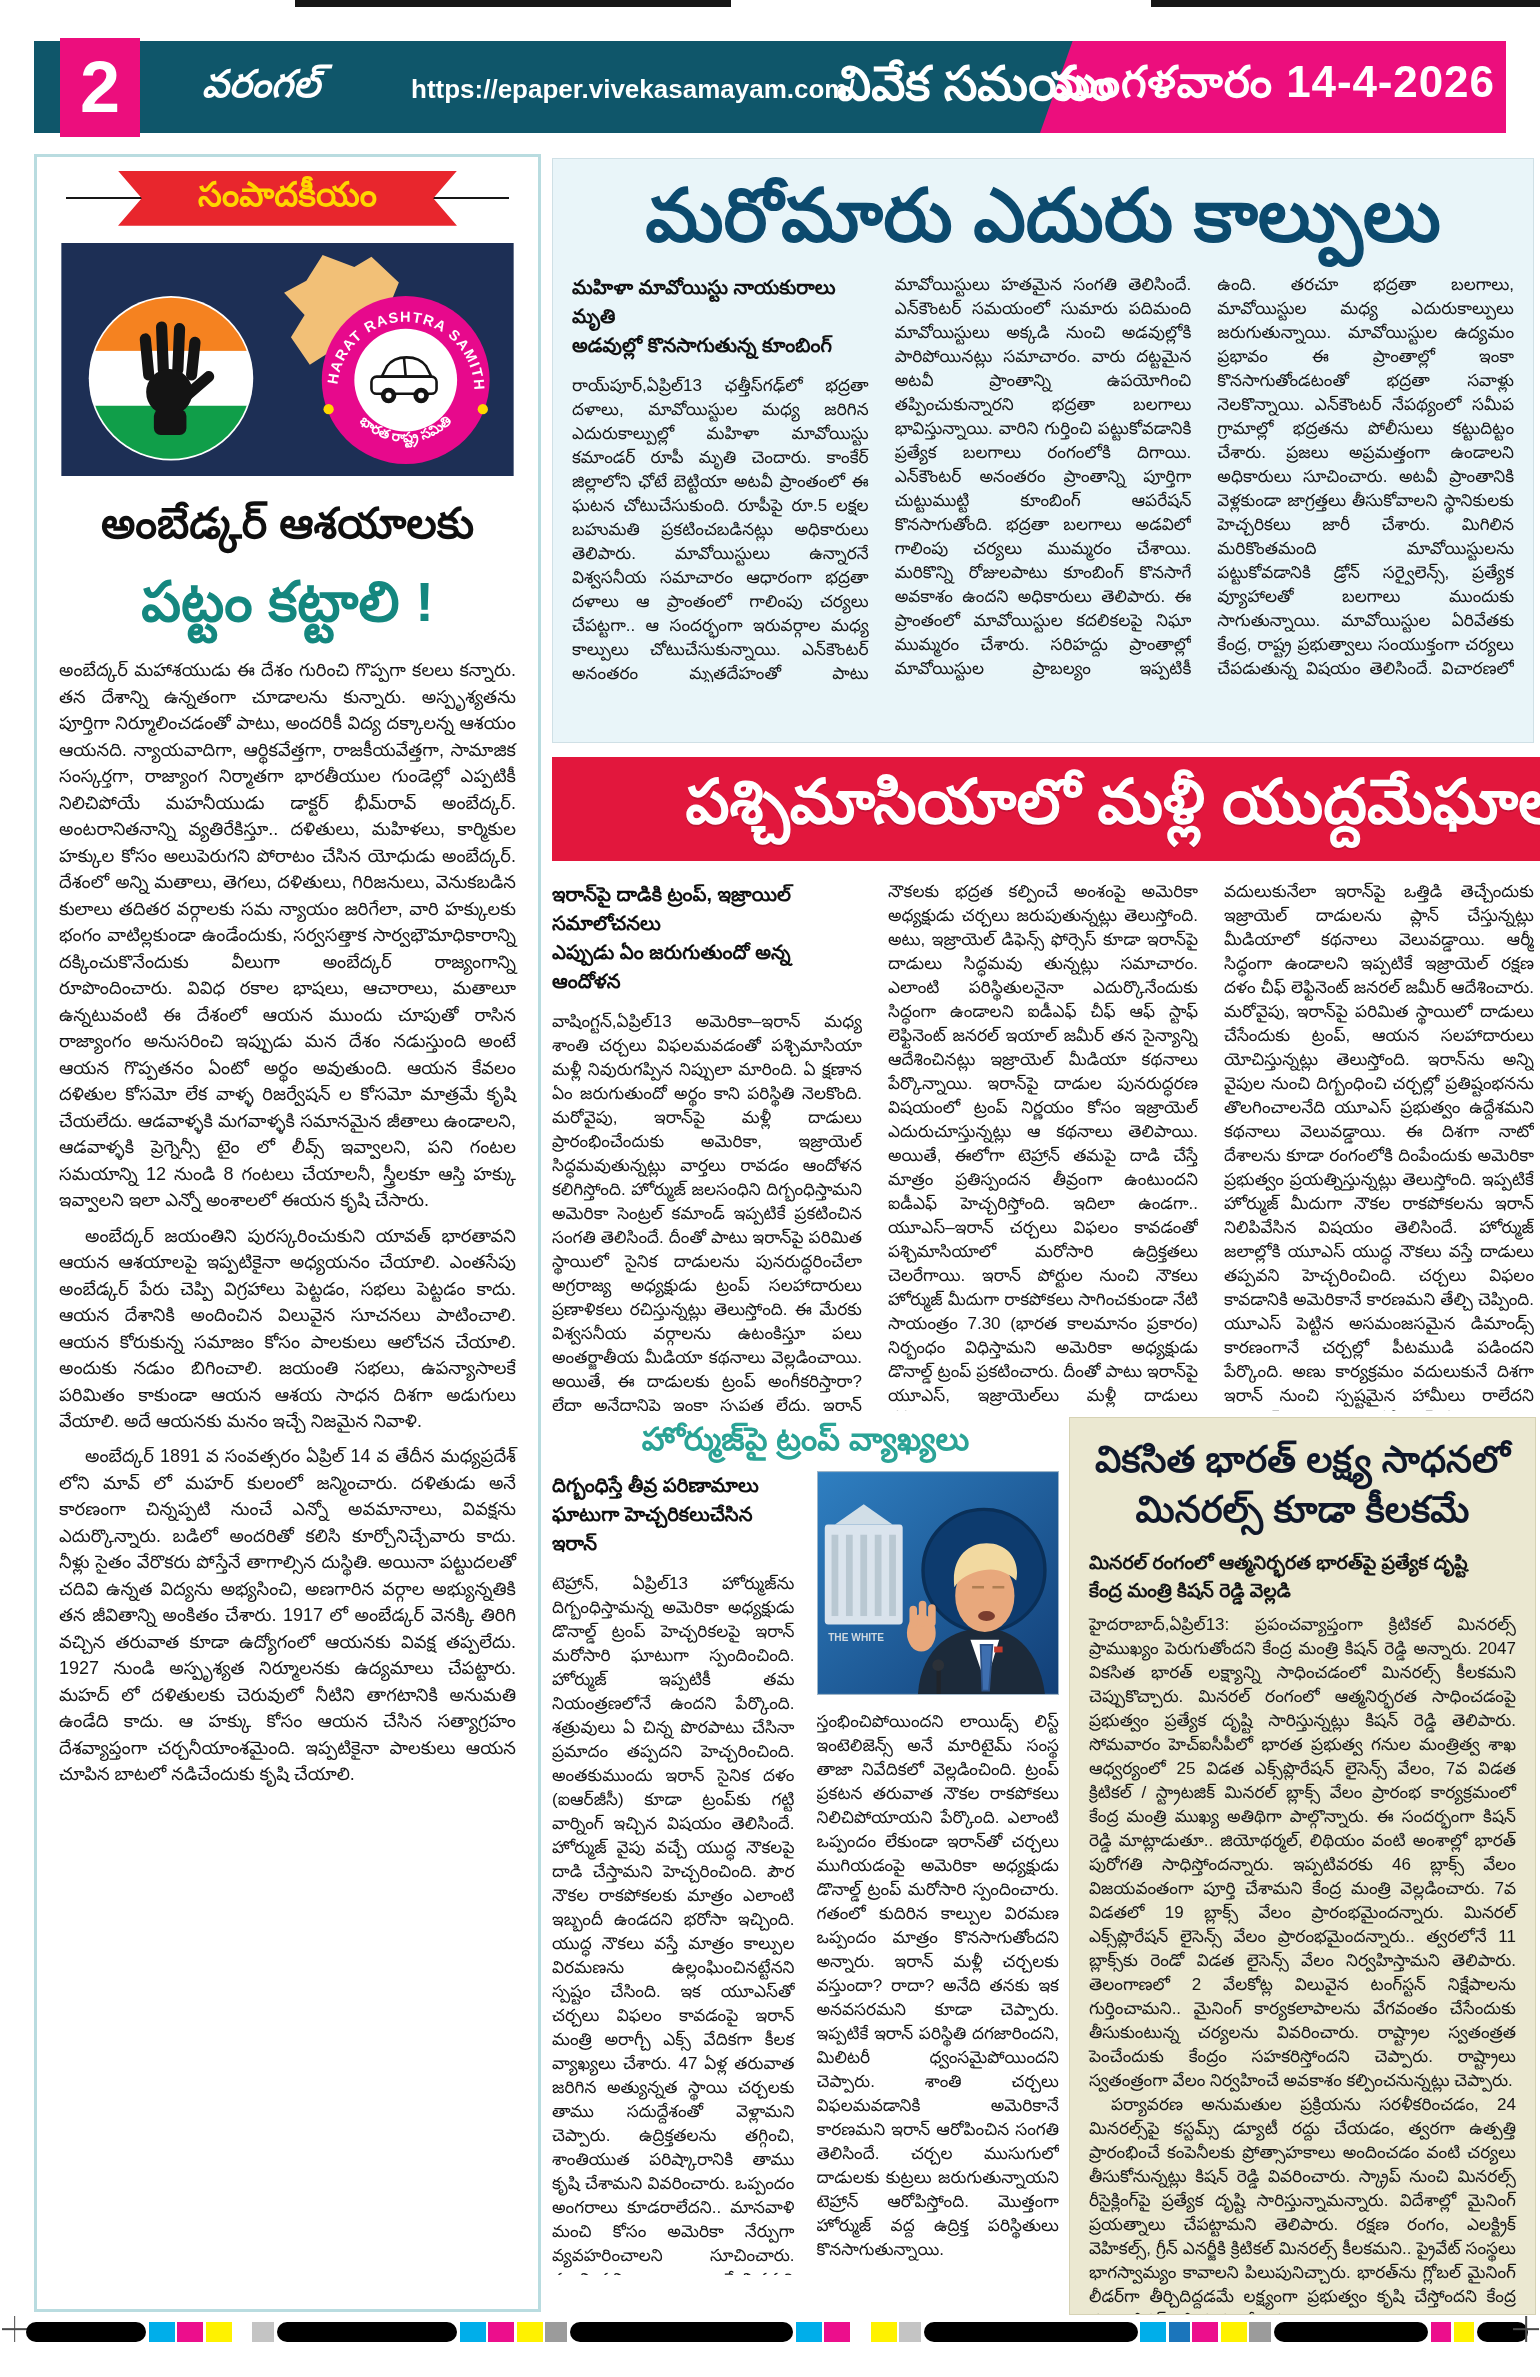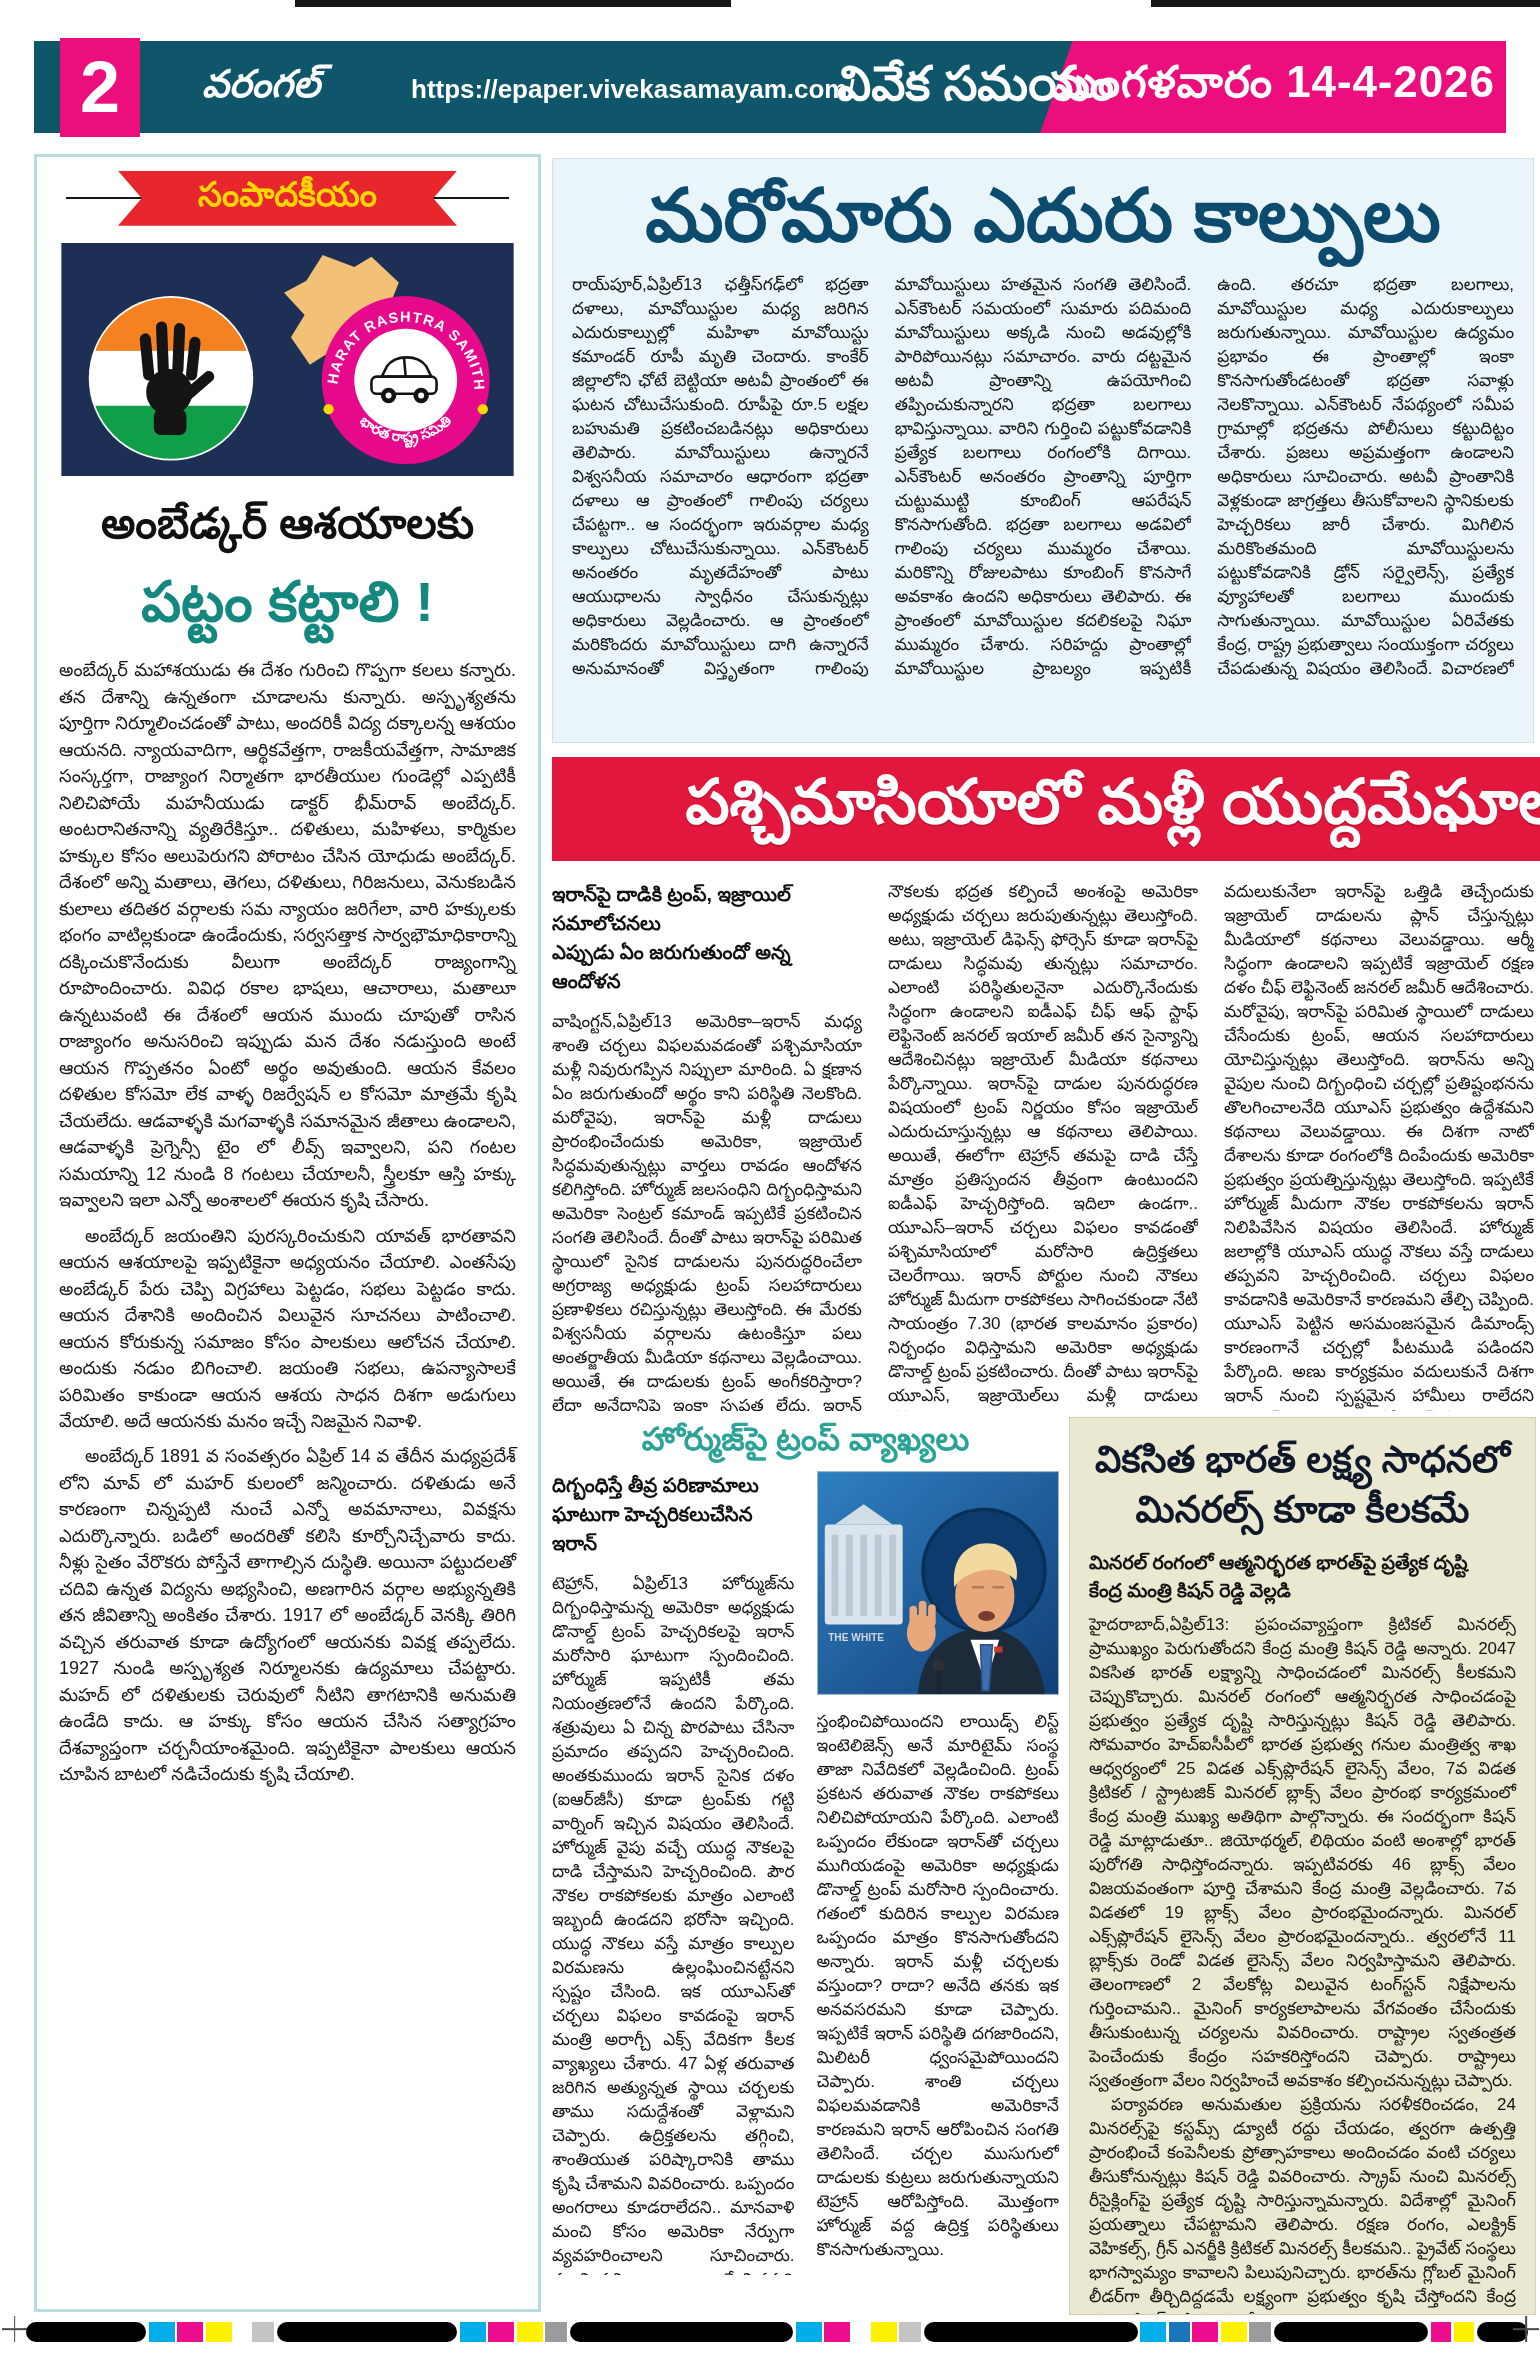--- a/index.html
+++ b/index.html
@@ -158,20 +158,24 @@
         <p>అంబేద్కర్ జయంతిని పురస్కరించుకుని యావత్ భారతావని ఆయన ఆశయాలపై ఇప్పటికైనా అధ్యయనం చేయాలి. ఎంతసేపు అంబేడ్కర్ పేరు చెప్పి విగ్రహాలు పెట్టడం, సభలు పెట్టడం కాదు. ఆయన దేశానికి అందించిన విలువైన సూచనలు పాటించాలి. ఆయన కోరుకున్న సమాజం కోసం పాలకులు ఆలోచన చేయాలి. అందుకు నడుం బిగించాలి. జయంతి సభలు, ఉపన్యాసాలకే పరిమితం కాకుండా ఆయన ఆశయ సాధన దిశగా అడుగులు వేయాలి. అదే ఆయనకు మనం ఇచ్చే నిజమైన నివాళి.</p>
         <p>అంబేద్కర్ 1891 వ సంవత్సరం ఏప్రిల్ 14 వ తేదీన మధ్యప్రదేశ్ లోని మావ్ లో మహర్ కులంలో జన్మించారు. దళితుడు అనే కారణంగా చిన్నప్పటి నుంచే ఎన్నో అవమానాలు, వివక్షను ఎదుర్కొన్నారు. బడిలో అందరితో కలిసి కూర్చోనిచ్చేవారు కాదు. నీళ్లు సైతం వేరొకరు పోస్తేనే తాగాల్సిన దుస్థితి. అయినా పట్టుదలతో చదివి ఉన్నత విద్యను అభ్యసించి, అణగారిన వర్గాల అభ్యున్నతికి తన జీవితాన్ని అంకితం చేశారు. 1917 లో అంబేడ్కర్ వెనక్కి తిరిగి వచ్చిన తరువాత కూడా ఉద్యోగంలో ఆయనకు వివక్ష తప్పలేదు. 1927 నుండి అస్పృశ్యత నిర్మూలనకు ఉద్యమాలు చేపట్టారు. మహద్ లో దళితులకు చెరువులో నీటిని తాగటానికి అనుమతి ఉండేది కాదు. ఆ హక్కు కోసం ఆయన చేసిన సత్యాగ్రహం దేశవ్యాప్తంగా చర్చనీయాంశమైంది. ఇప్పటికైనా పాలకులు ఆయన చూపిన బాటలో నడిచేందుకు కృషి చేయాలి.</p>
       </div>
   </div>
 </section>
 
 <section class="encounter">
   <div class="encounter-headline" style="color:#0c4a6e;">మరోమారు ఎదురు కాల్పులు</div>
   <div class="cols">
     <div class="col">
+      <div class="lede">
+        <div>మహిళా మావోయిస్టు నాయకురాలు మృతి</div>
+        <div>అడవుల్లో కొనసాగుతున్న కూంబింగ్</div>
+      </div>
       <div class="body-text">రాయ్‌పూర్,ఏప్రిల్13 ఛత్తీస్‌గఢ్‌లో భద్రతా దళాలు, మావోయిస్టుల మధ్య జరిగిన ఎదురుకాల్పుల్లో మహిళా మావోయిస్టు కమాండర్ రూపీ మృతి చెందారు. కాంకేర్ జిల్లాలోని ఛోటే బెట్టియా అటవీ ప్రాంతంలో ఈ ఘటన చోటుచేసుకుంది. రూపీపై రూ.5 లక్షల బహుమతి ప్రకటించబడినట్లు అధికారులు తెలిపారు. మావోయిస్టులు ఉన్నారనే విశ్వసనీయ సమాచారం ఆధారంగా భద్రతా దళాలు ఆ ప్రాంతంలో గాలింపు చర్యలు చేపట్టగా.. ఆ సందర్భంగా ఇరువర్గాల మధ్య కాల్పులు చోటుచేసుకున్నాయి. ఎన్‌కౌంటర్ అనంతరం మృతదేహంతో పాటు ఆయుధాలను స్వాధీనం చేసుకున్నట్లు అధికారులు వెల్లడించారు. ఆ ప్రాంతంలో మరికొందరు మావోయిస్టులు దాగి ఉన్నారనే అనుమానంతో విస్తృతంగా గాలింపు కొనసాగుతోంది. గత నెలలో కూడా ఛత్తీస్‌గఢ్ బీజాపూర్ జిల్లాలో జరిగిన ఎదురుకాల్పుల్లో పదురు</div>
     </div>
     <div class="col body-text">మావోయిస్టులు హతమైన సంగతి తెలిసిందే. ఎన్‌కౌంటర్ సమయంలో సుమారు పదిమంది మావోయిస్టులు అక్కడి నుంచి అడవుల్లోకి పారిపోయినట్లు సమాచారం. వారు దట్టమైన అటవీ ప్రాంతాన్ని ఉపయోగించి తప్పించుకున్నారని భద్రతా బలగాలు భావిస్తున్నాయి. వారిని గుర్తించి పట్టుకోవడానికి ప్రత్యేక బలగాలు రంగంలోకి దిగాయి. ఎన్‌కౌంటర్ అనంతరం ప్రాంతాన్ని పూర్తిగా చుట్టుముట్టి కూంబింగ్ ఆపరేషన్ కొనసాగుతోంది. భద్రతా బలగాలు అడవిలో గాలింపు చర్యలు ముమ్మరం చేశాయి. మరికొన్ని రోజులపాటు కూంబింగ్ కొనసాగే అవకాశం ఉందని అధికారులు తెలిపారు. ఈ ప్రాంతంలో మావోయిస్టుల కదలికలపై నిఘా ముమ్మరం చేశారు. సరిహద్దు ప్రాంతాల్లో మావోయిస్టుల ప్రాబల్యం ఇప్పటికీ కొనసాగుతూనే</div>
     <div class="col body-text">ఉంది. తరచూ భద్రతా బలగాలు, మావోయిస్టుల మధ్య ఎదురుకాల్పులు జరుగుతున్నాయి. మావోయిస్టుల ఉద్యమం ప్రభావం ఈ ప్రాంతాల్లో ఇంకా కొనసాగుతోండటంతో భద్రతా సవాళ్లు నెలకొన్నాయి. ఎన్‌కౌంటర్ నేపథ్యంలో సమీప గ్రామాల్లో భద్రతను పోలీసులు కట్టుదిట్టం చేశారు. ప్రజలు అప్రమత్తంగా ఉండాలని అధికారులు సూచించారు. అటవీ ప్రాంతానికి వెళ్లకుండా జాగ్రత్తలు తీసుకోవాలని స్థానికులకు హెచ్చరికలు జారీ చేశారు. మిగిలిన మరికొంతమంది మావోయిస్టులను పట్టుకోవడానికి డ్రోన్ సర్వైలెన్స్, ప్రత్యేక వ్యూహాలతో బలగాలు ముందుకు సాగుతున్నాయి. మావోయిస్టుల ఏరివేతకు కేంద్ర, రాష్ట్ర ప్రభుత్వాలు సంయుక్తంగా చర్యలు చేపడుతున్న విషయం తెలిసిందే. విచారణలో మరిన్ని వివరాలు వెలుగులోకి వచ్చే అవకాశం ఉంది.</div>
   </div>
 </section>
 
 <div class="redbanner">
   <span>పశ్చిమాసియాలో మళ్లీ యుద్దమేఘాలు</span>
 </div>

